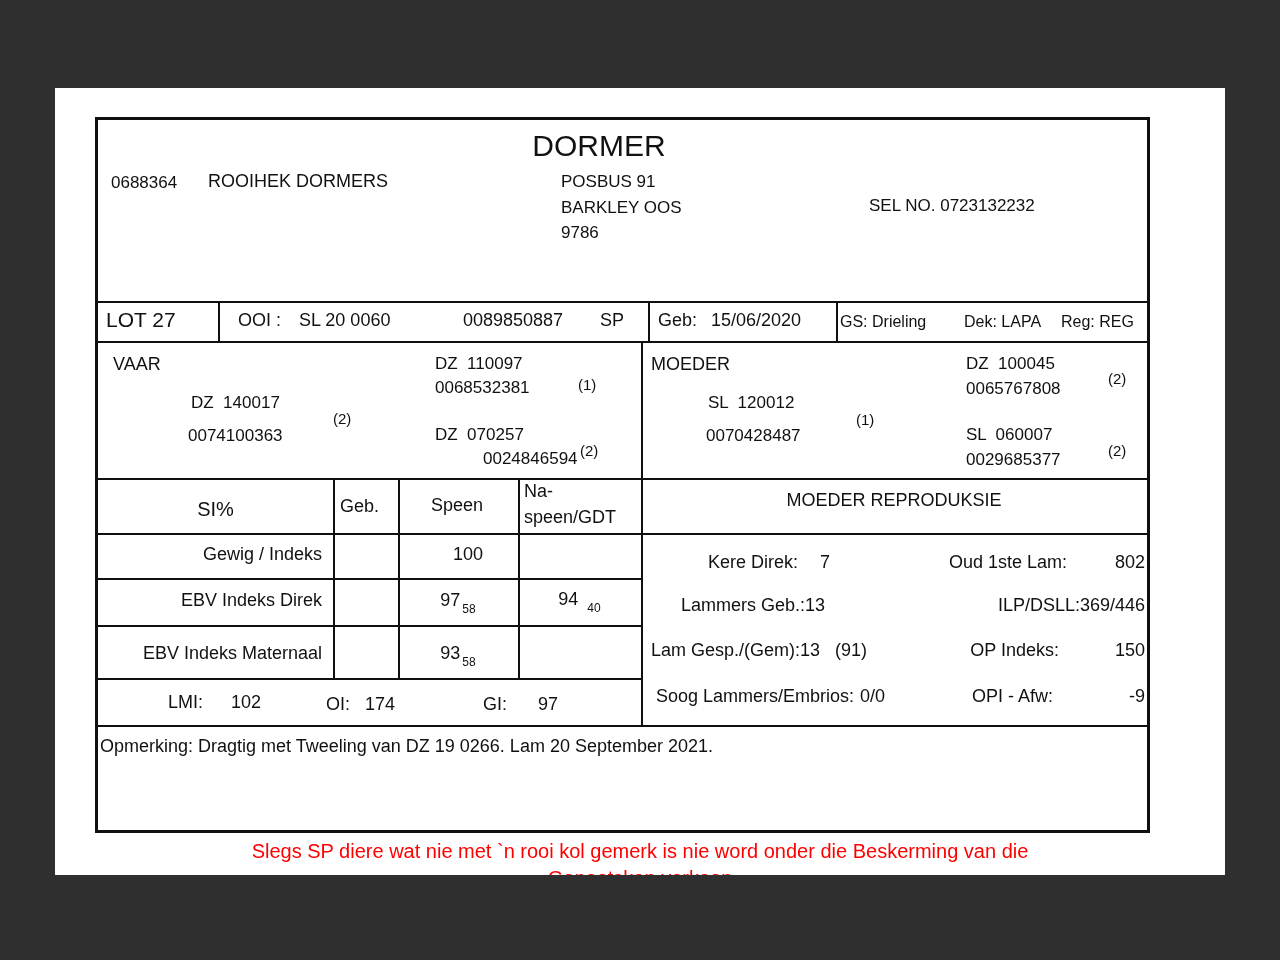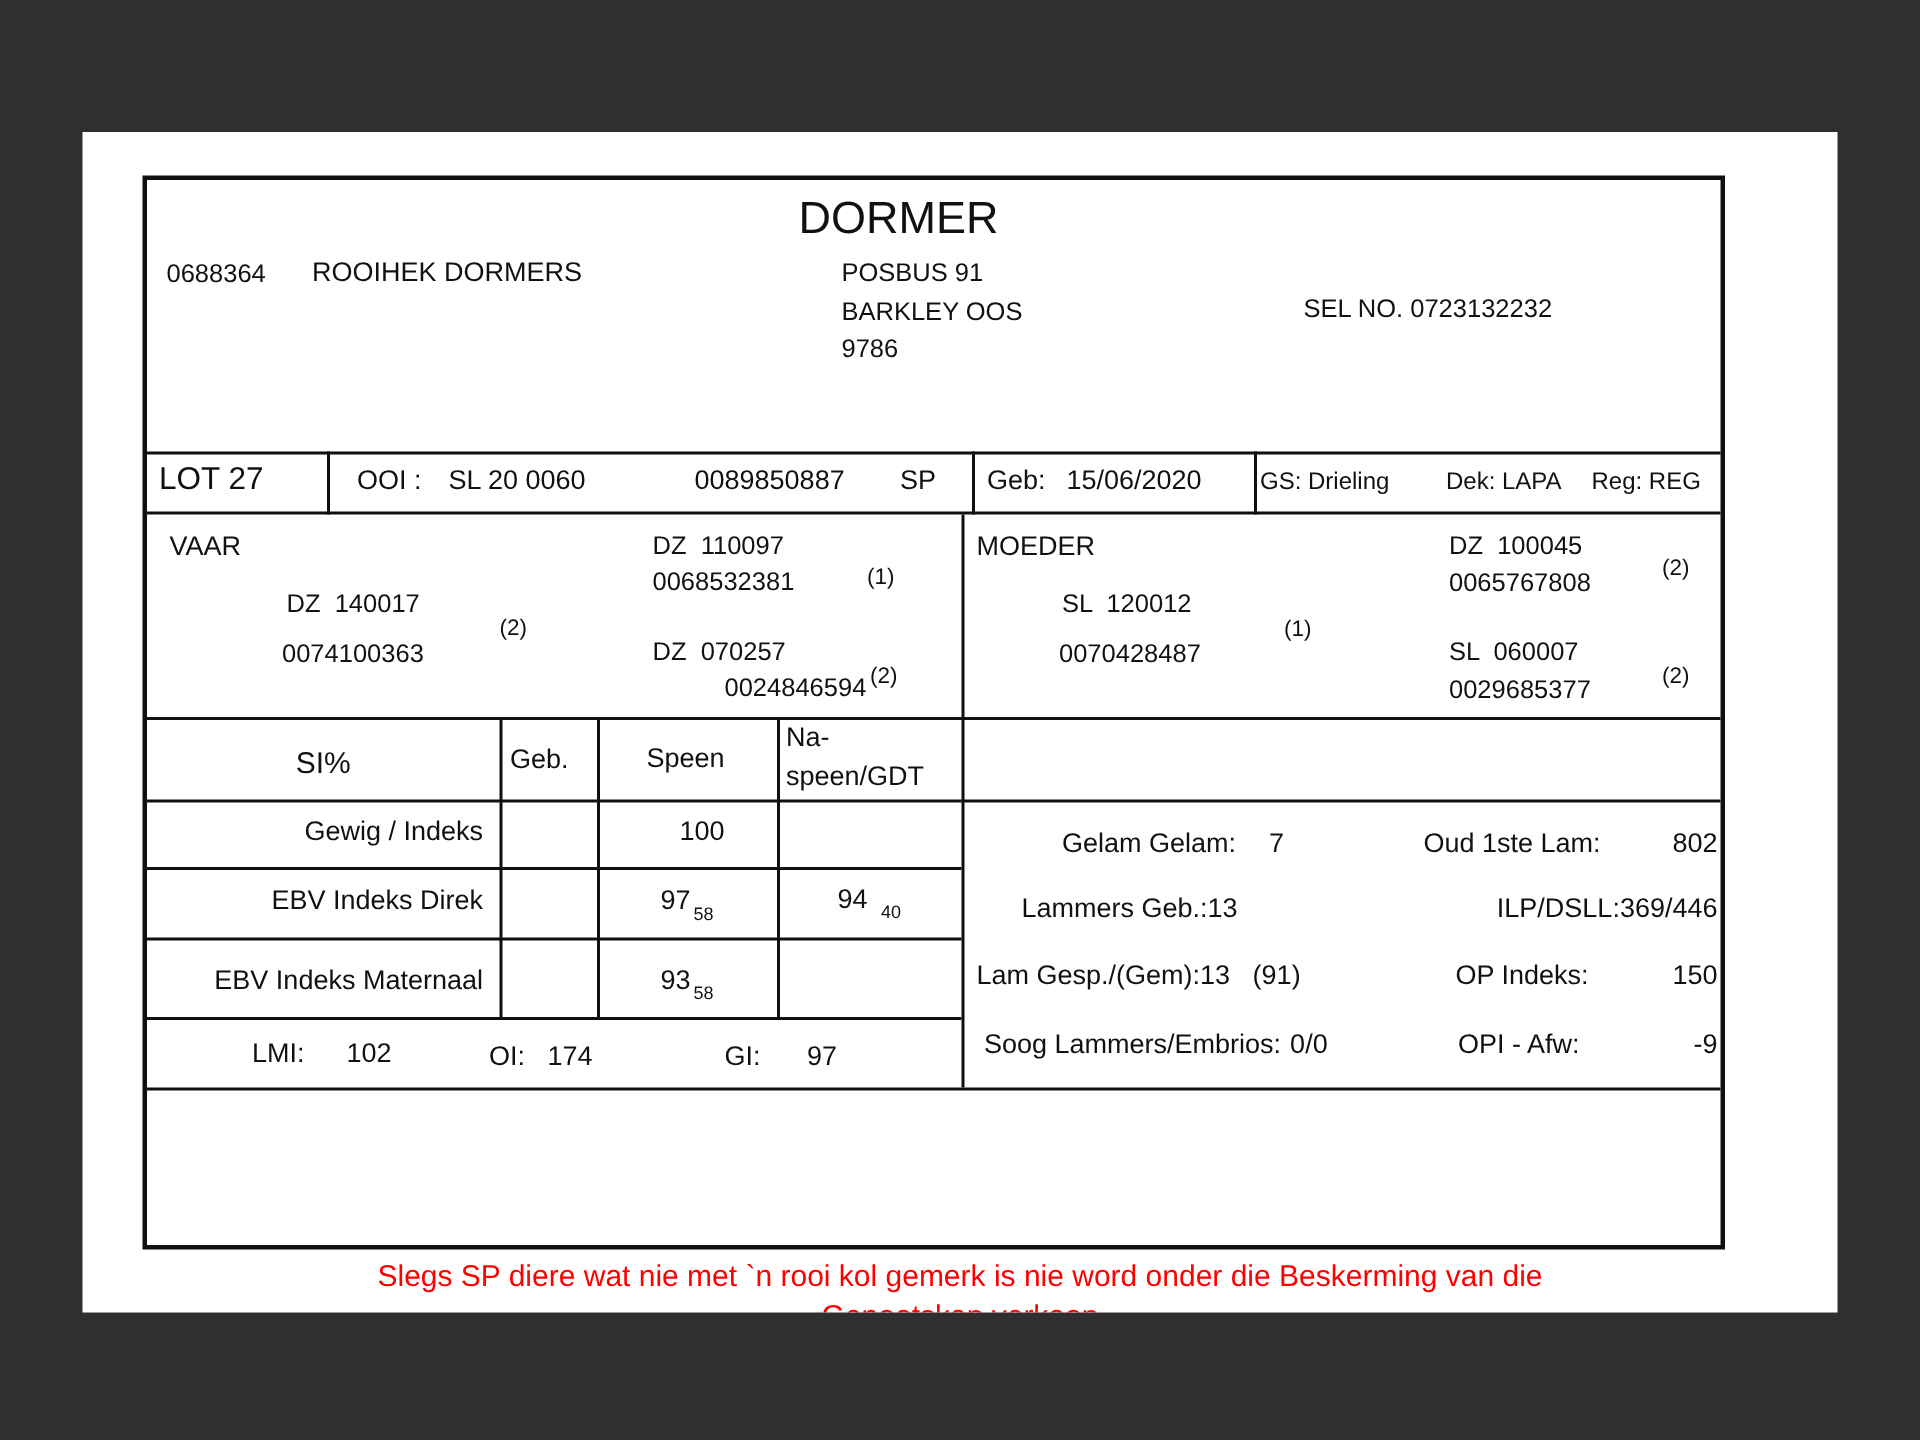--- a/index.html
+++ b/index.html
@@ -115,32 +115,34 @@
     <div class="t rightal" style="left:0;top:523px;width:224px;font-size:18px;">EBV Indeks Maternaal</div>
     <div class="t center" style="left:300px;top:523px;width:120px;font-size:18px;"><span>93</span><span class="sub">58</span></div>
 
     <span class="t" style="left:70px;top:572px;font-size:18px;">LMI:</span>
     <span class="t" style="left:133px;top:572px;font-size:18px;">102</span>
     <span class="t" style="left:228px;top:574px;font-size:18px;">OI:</span>
     <span class="t" style="left:267px;top:574px;font-size:18px;">174</span>
     <span class="t" style="left:385px;top:574px;font-size:18px;">GI:</span>
     <span class="t" style="left:440px;top:574px;font-size:18px;">97</span>
 
+    <div class="t center" style="left:543px;top:370px;width:506px;font-size:18px;">MOEDER REPRODUKSIE</div>
 
-    <div class="t" style="left:610px;top:432px;font-size:18px;"><span>Gelam Gelam:</span><span style="margin-left:22px;">7</span></div>
+    <div class="t" style="left:610px;top:432px;font-size:18px;"><span>Kere Direk:</span><span style="margin-left:22px;">7</span></div>
     <div class="t" style="right:2px;top:432px;font-size:18px;"><span>Oud 1ste Lam:</span><span class="valcell" style="min-width:78px;">802</span></div>
 
     <div class="t" style="left:583px;top:475px;font-size:18px;"><span>Lammers Geb.:</span><span>13</span></div>
     <div class="t" style="right:2px;top:475px;font-size:18px;"><span>ILP/DSLL:</span><span class="valcell">369/446</span></div>
 
     <div class="t" style="left:553px;top:520px;font-size:18px;"><span>Lam Gesp./(Gem):</span><span>13   (91)</span></div>
     <div class="t" style="right:2px;top:520px;font-size:18px;"><span>OP Indeks:</span><span class="valcell" style="min-width:86px;">150</span></div>
 
     <div class="t" style="left:558px;top:566px;font-size:18px;"><span>Soog Lammers/Embrios:</span><span style="margin-left:6px;">0/0</span></div>
     <div class="t" style="right:2px;top:566px;font-size:18px;"><span>OPI - Afw:</span><span class="valcell" style="min-width:92px;">-9</span></div>
 
+    <div class="t" style="left:2px;top:616px;font-size:18px;">Opmerking: Dragtig met Tweeling van DZ 19 0266. Lam 20 September 2021.</div>
 
   </div>
 
   <div class="t center red" style="left:0;top:751px;width:1170px;font-size:20px;">Slegs SP diere wat nie met `n rooi kol gemerk is nie word onder die Beskerming van die</div>
   <div class="t center red" style="left:0;top:778px;width:1170px;font-size:20px;">Genootskap verkoop</div>
 
 </div>
 
 </body></html>

